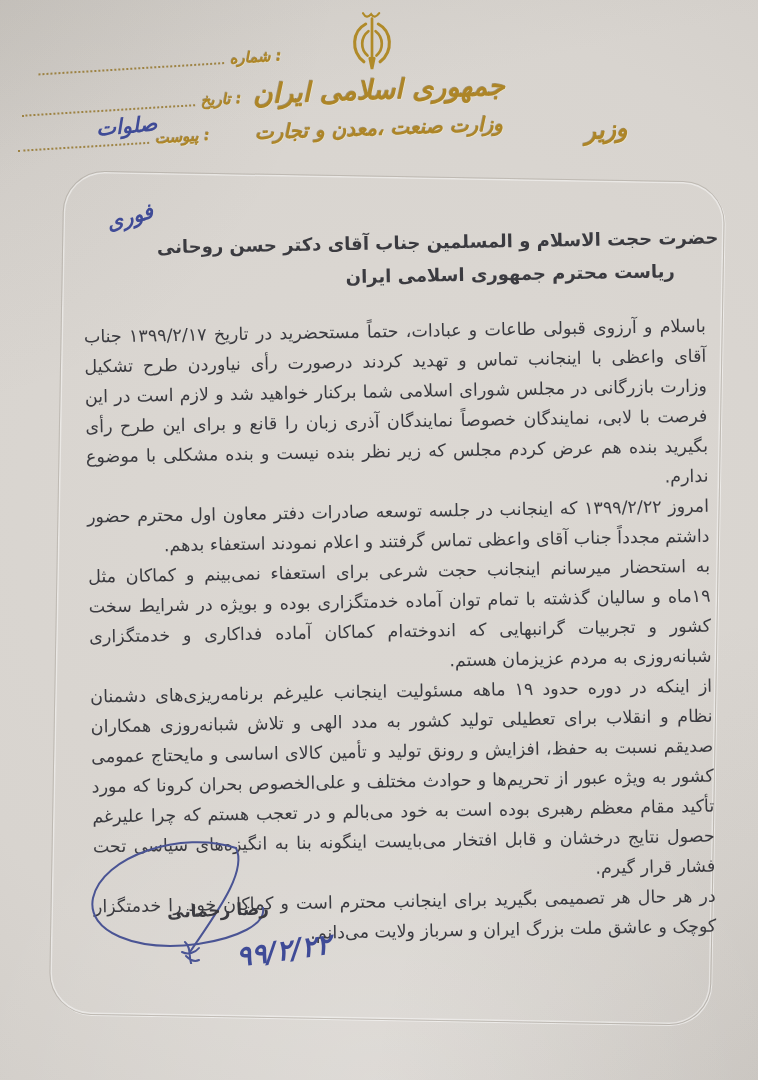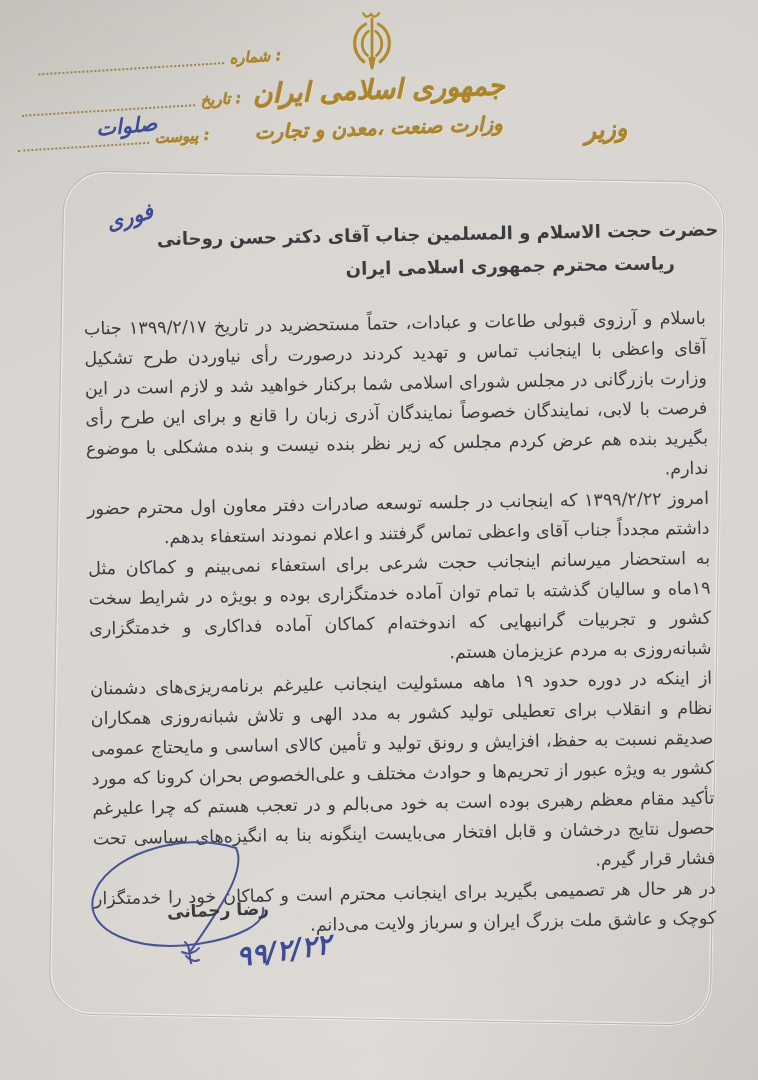--- a/index.html
+++ b/index.html
@@ -77,21 +77,21 @@
     position: absolute; left: 56px; top: 176px; width: 660px; height: 842px;
     border-radius: 42px;
     border: 1px solid rgba(122,115,104,0.28);
     box-shadow: inset 0 0 0 1.5px rgba(255,255,255,0.45), 1px 1px 0 rgba(255,255,255,0.5);
     transform: rotate(1deg);
     pointer-events: none;
   }
 
   
   .letter {
-    position: absolute; right: 54px; top: 216px; width: 622px;
+    position: absolute; right: 54px; top: 224px; width: 622px;
     direction: rtl; color: #3b3b40;
   }
   .recipient { font-weight: bold; font-size: 18px; line-height: 33px; text-align: right; }
   .recipient-l1 { margin-left: -18px; margin-right: -14px; }
   .recipient-l2 { padding-right: 30px; }
   .body-text { margin-top: 24px; font-size: 17.5px; line-height: 30px; text-align: justify; }
   .body-text p { margin: 0; }
   .letter-rotor { transform: rotate(-1deg); transform-origin: 70% 0; }
 
   

